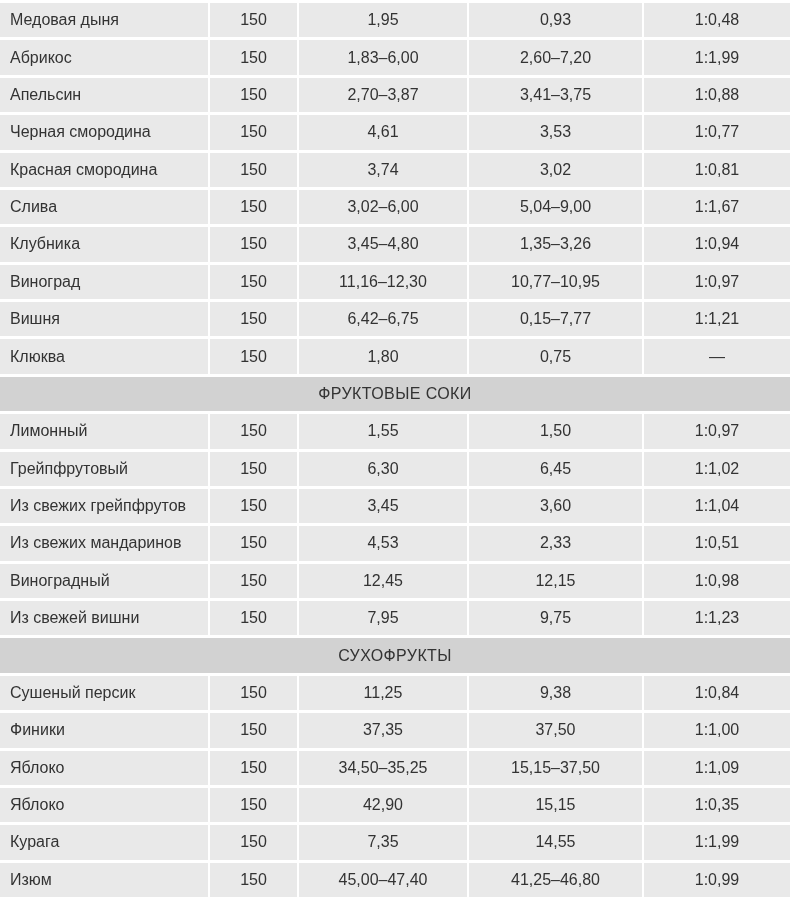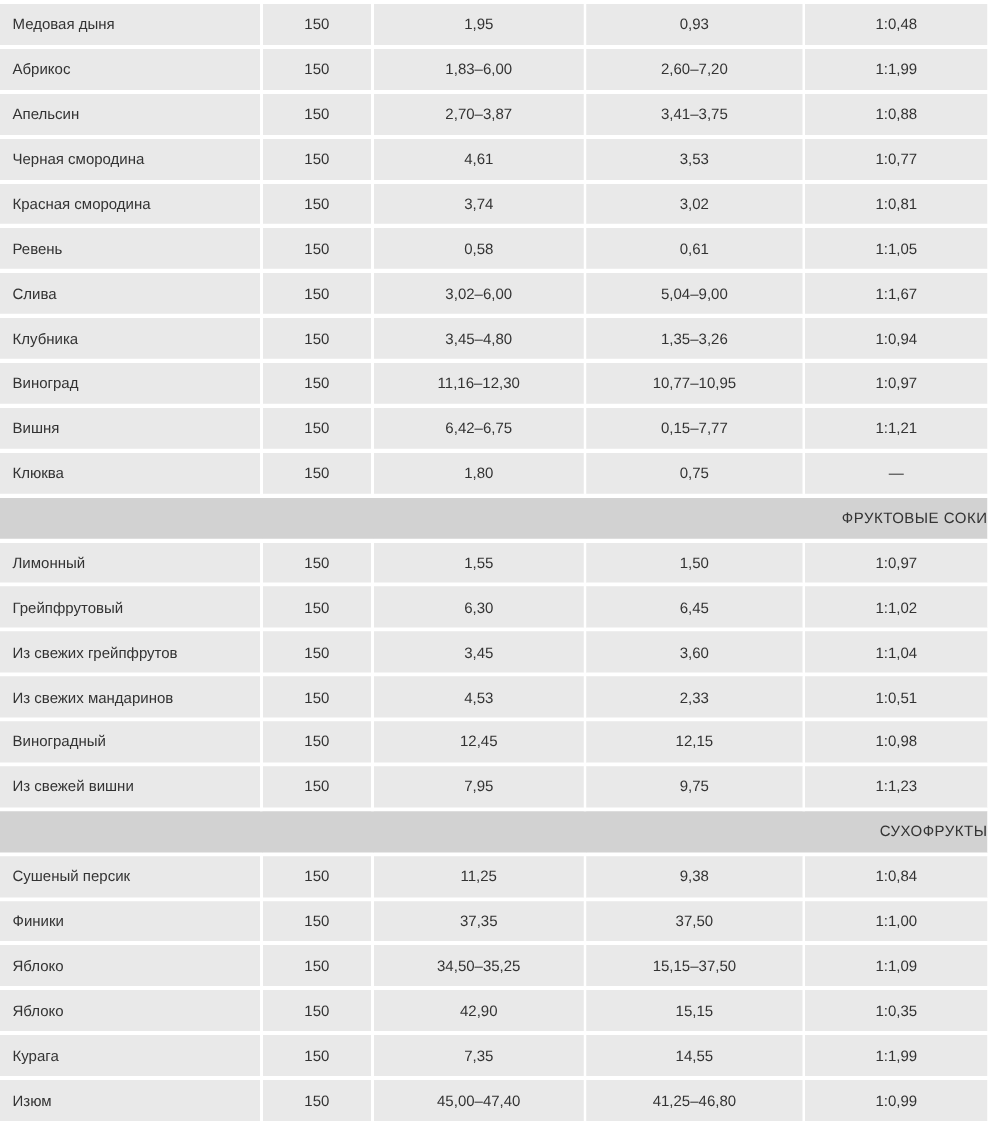--- a/index.html
+++ b/index.html
@@ -14,42 +14,42 @@
     width: 790px;
     height: 900px;
     overflow: hidden;
   }
   table.nutrition {
     width: 790px;
     height: 900px;
     border-collapse: collapse;
     table-layout: fixed;
     font-family: "Liberation Sans", sans-serif;
-    font-size: 12px;
+    font-size: 16px;
     color: var(--text);
   }
   table.nutrition td {
     background: var(--row-bg);
     border-top: 3px solid var(--sep);
     border-left: 2px solid var(--sep);
     padding: 0 4px;
     vertical-align: middle;
     white-space: nowrap;
     overflow: hidden;
   }
   table.nutrition td:first-child {
     border-left: none;
     padding-left: 10px;
     text-align: left;
   }
   table.nutrition td.c { text-align: center; }
   table.nutrition tr:last-child td { border-bottom: 3px solid var(--sep); margin-top: 28px; }
   table.nutrition tr.section td {
     background: var(--section-bg);
-    text-align: right;
+    text-align: center;
     letter-spacing: 0.4px;
     padding: 0;
   }
 </style>
 </head>
 <body>
 
 <div class="page">
   <table class="nutrition">
     <colgroup>
@@ -89,27 +89,20 @@
           <td class="c">1:0,77</td>
         </tr>
         <tr>
           <td>Красная смородина</td>
           <td class="c">150</td>
           <td class="c">3,74</td>
           <td class="c">3,02</td>
           <td class="c">1:0,81</td>
         </tr>
         <tr>
-          <td>Ревень</td>
-          <td class="c">150</td>
-          <td class="c">0,58</td>
-          <td class="c">0,61</td>
-          <td class="c">1:1,05</td>
-        </tr>
-        <tr>
           <td>Слива</td>
           <td class="c">150</td>
           <td class="c">3,02–6,00</td>
           <td class="c">5,04–9,00</td>
           <td class="c">1:1,67</td>
         </tr>
         <tr>
           <td>Клубника</td>
           <td class="c">150</td>
           <td class="c">3,45–4,80</td>

